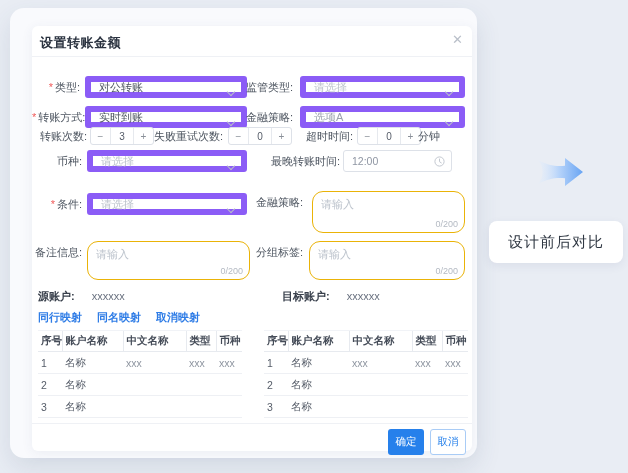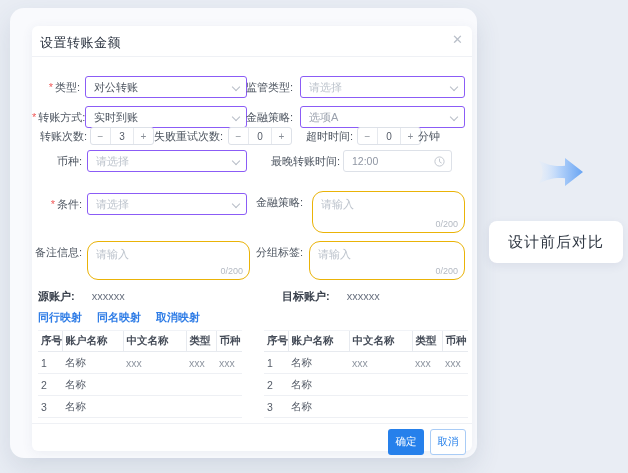--- a/index.html
+++ b/index.html
@@ -12,30 +12,30 @@
   .outer-card{
     position:absolute;left:10px;top:8px;width:467px;height:450px;
     background:#f9fafd;border-radius:14px;
     box-shadow:0 10px 26px rgba(50,70,110,.12);
   }
   .modal{
     position:absolute;left:22px;top:18px;width:440px;height:425px;
     background:#ffffff;border-radius:6px;
     box-shadow:0 2px 12px rgba(50,70,110,.07);
   }
-  .modal-title{position:absolute;left:8px;top:8px;font-size:13px;font-weight:400;color:#2b3340;letter-spacing:.5px}
+  .modal-title{position:absolute;left:8px;top:8px;font-size:13px;font-weight:700;color:#2b3340;letter-spacing:.5px}
   .close-icon{position:absolute;right:9px;top:7px;font-size:13px;color:#b9bfc9;cursor:pointer;line-height:1}
   .hdr-divider{position:absolute;left:0;right:0;top:30px;height:1px;background:#eff1f5}
   .ftr-divider{position:absolute;left:0;right:0;top:397px;height:1px;background:#eff1f5}
 
   .lbl{position:absolute;font-size:11px;color:#4d5560;text-align:right;line-height:22px;white-space:nowrap}
   .lbl.s{line-height:18px}
   .req{color:#f05b5b;margin-right:2px;font-size:11px}
 
-  .sel{position:absolute;height:22px;border:1px solid #8b5cf6;border-radius:3px;background:#fff;
+  .sel{position:absolute;height:22px;border:6px solid #8b5cf6;border-radius:3px;background:#fff;
        box-sizing:border-box;display:flex;align-items:center;padding:0 18px 0 8px;font-size:11px;color:#4d5560}
   .chev{position:absolute;right:7px;top:7px;width:5px;height:5px;
         border-right:1px solid #b7bdc7;border-bottom:1px solid #b7bdc7;transform:rotate(45deg)}
   .ph{color:#bcc3cc}
   .gray-val{color:#9aa1ad}
 
   .stepper{position:absolute;height:18px;display:flex;border:1px solid #dde1e8;border-radius:3px;
            background:#fff;box-sizing:border-box;font-size:10px;color:#8a9099}
   .sbtn{width:19px;display:flex;align-items:center;justify-content:center;cursor:pointer}
   .snum{width:22px;display:flex;align-items:center;justify-content:center;

